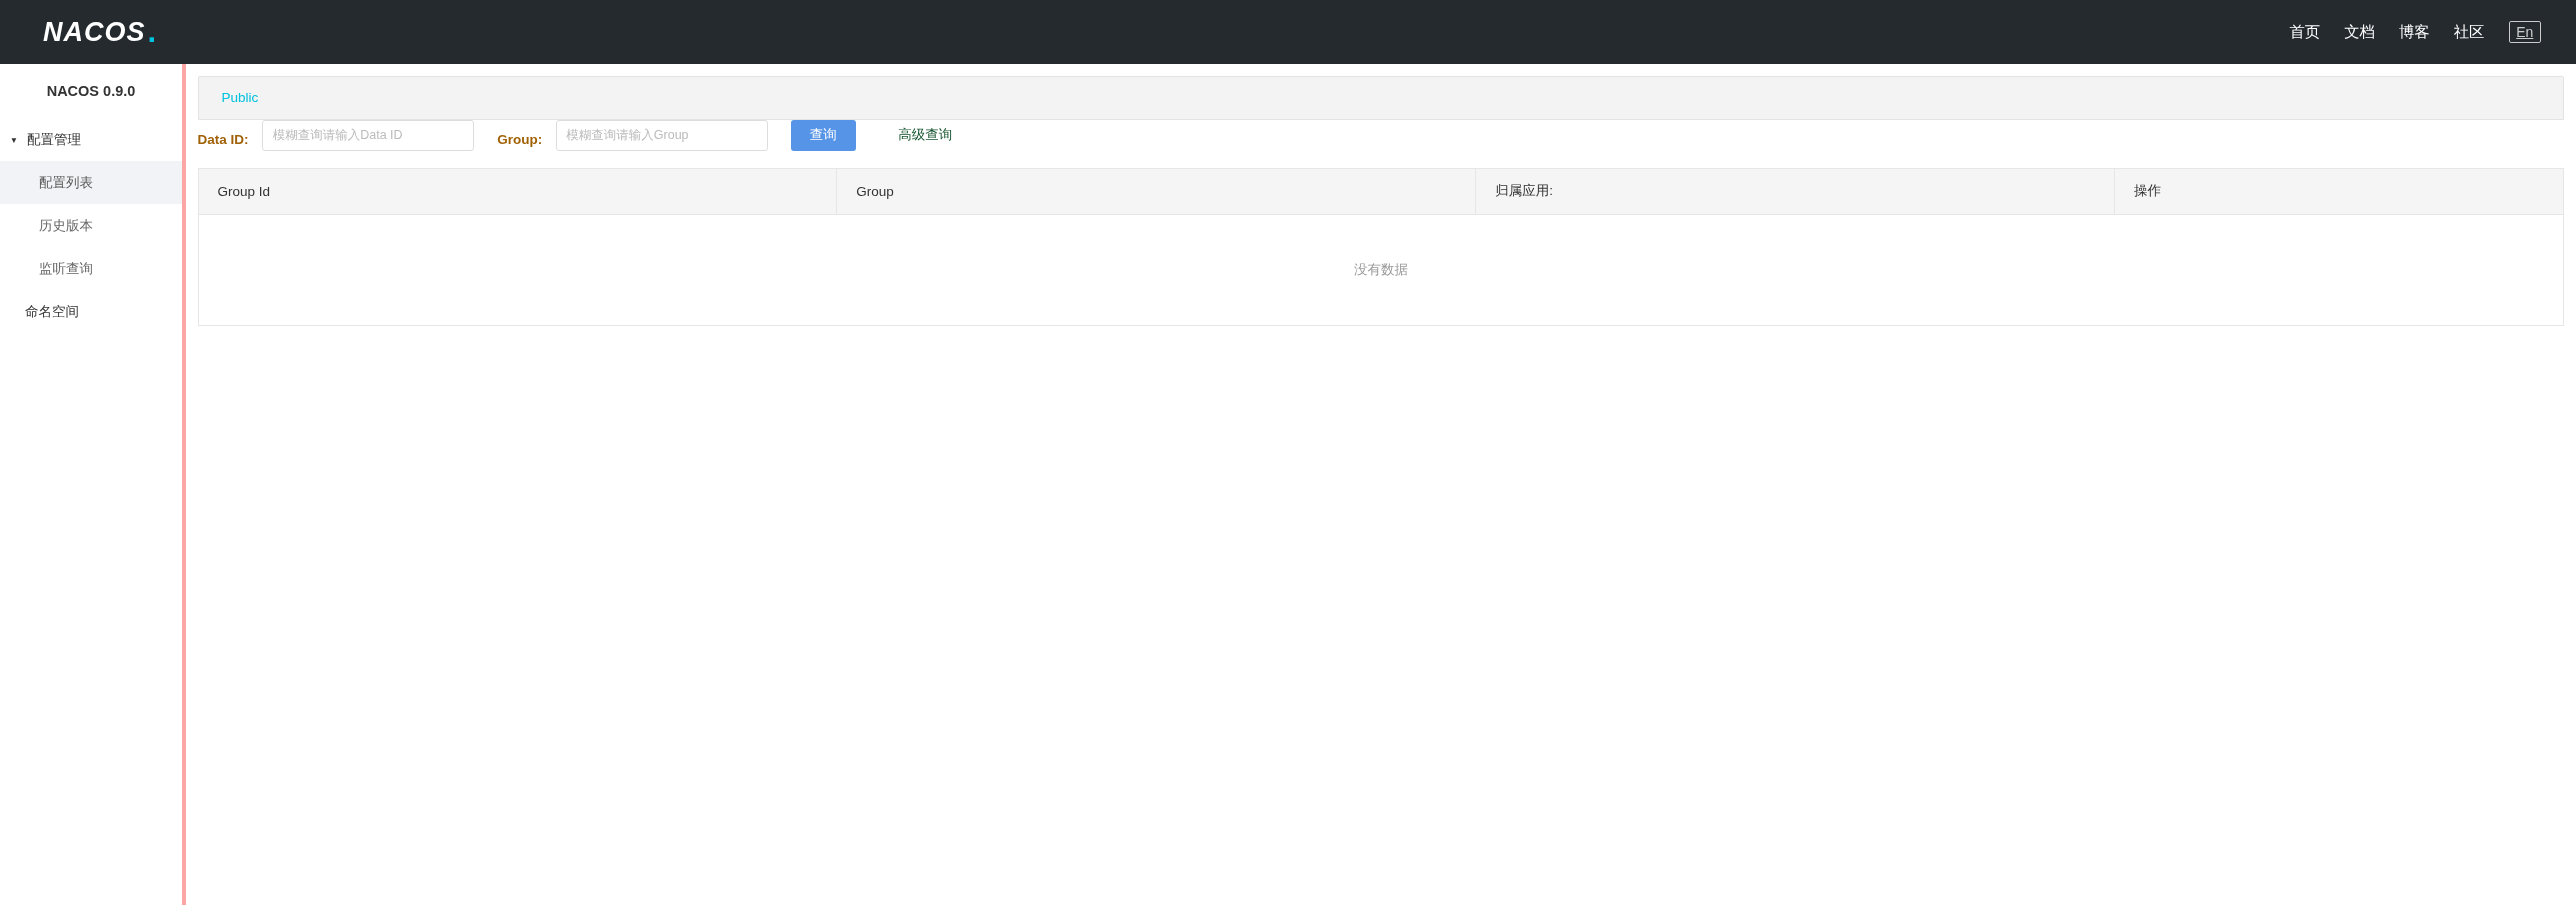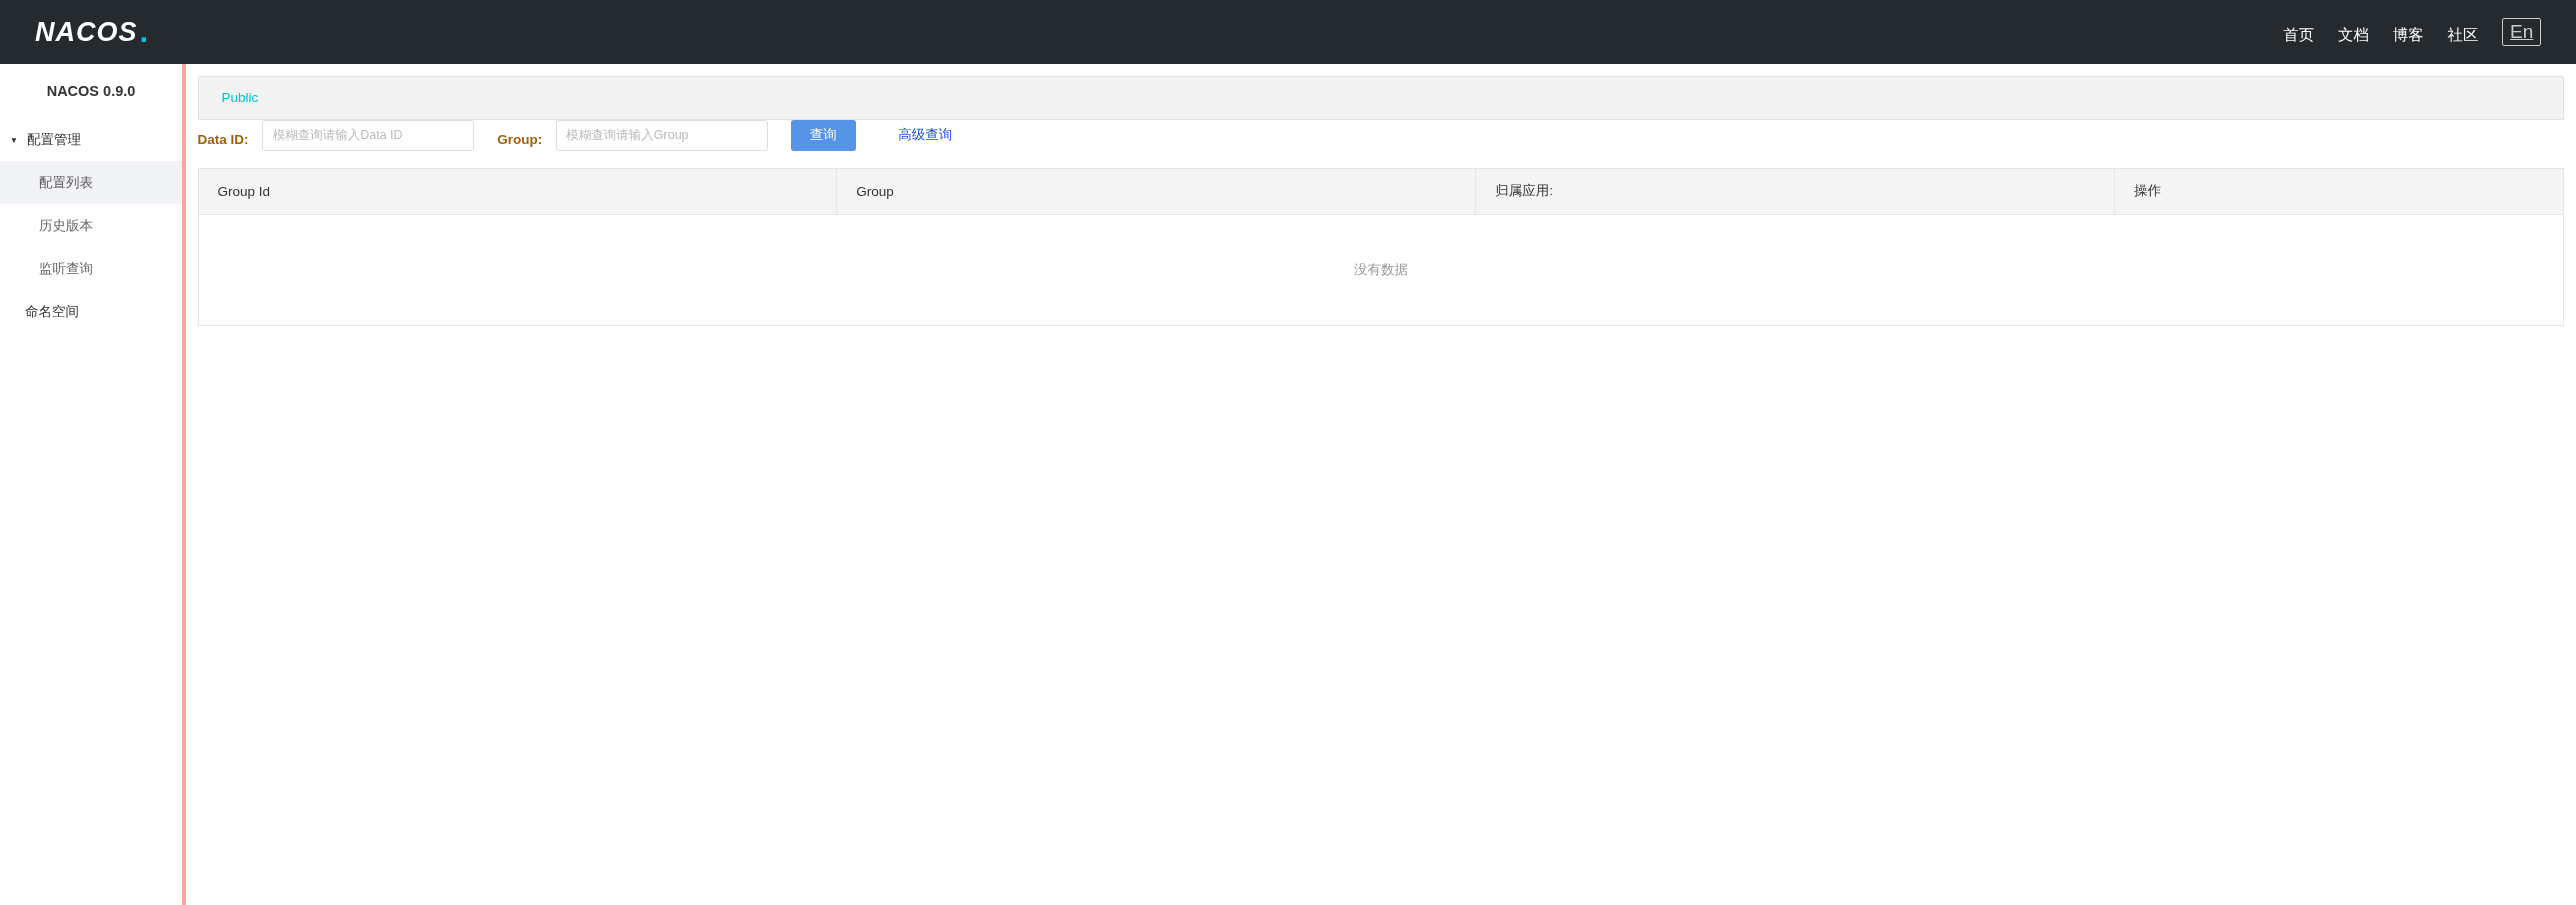--- a/index.html
+++ b/index.html
@@ -17,20 +17,21 @@
       height: 64px;
       display: flex;
       align-items: center;
       padding: 0 35px;
       justify-content: space-between;
     }
     .logo {
       display: flex;
       align-items: center;
       gap: 0;
+      margin-left: 8px;
     }
     .logo-text {
       font-size: 27px;
       font-weight: 700;
       letter-spacing: 1px;
       color: #fff;
       font-style: italic;
     }
     .logo-dot {
       color: #00c1de;
@@ -46,21 +47,21 @@
     .nav a {
       color: #fff;
       text-decoration: none;
       font-size: 15.4px;
       cursor: pointer;
     }
     .lang-switch {
       border: 1px solid #ccc;
       color: #ccc;
       padding: 1.9px 6.7px;
-      font-size: 19px;
+      font-size: 14px;
       cursor: pointer;
       border-radius: 1.9px;
       text-decoration: underline;
     }
     .body-wrap {
       display: flex;
       min-height: calc(100vh - 64px);
     }
     .sidebar {
       width: 186px;
@@ -176,21 +177,21 @@
       color: #fff;
       border: none;
       border-radius: 2.9px;
       height: 31px;
       padding: 0 19px;
       font-size: 13.5px;
       cursor: pointer;
       margin-left: 9.6px;
     }
     .link-adv {
-      color: #1d4ed8;
+      color: #14532d;
       font-size: 13.5px;
       cursor: pointer;
       margin-left: 29px;
     }
     .table {
       border: 1px solid #e6e6e6;
       border-collapse: collapse;
       width: 100%;
     }
     .table thead th {

